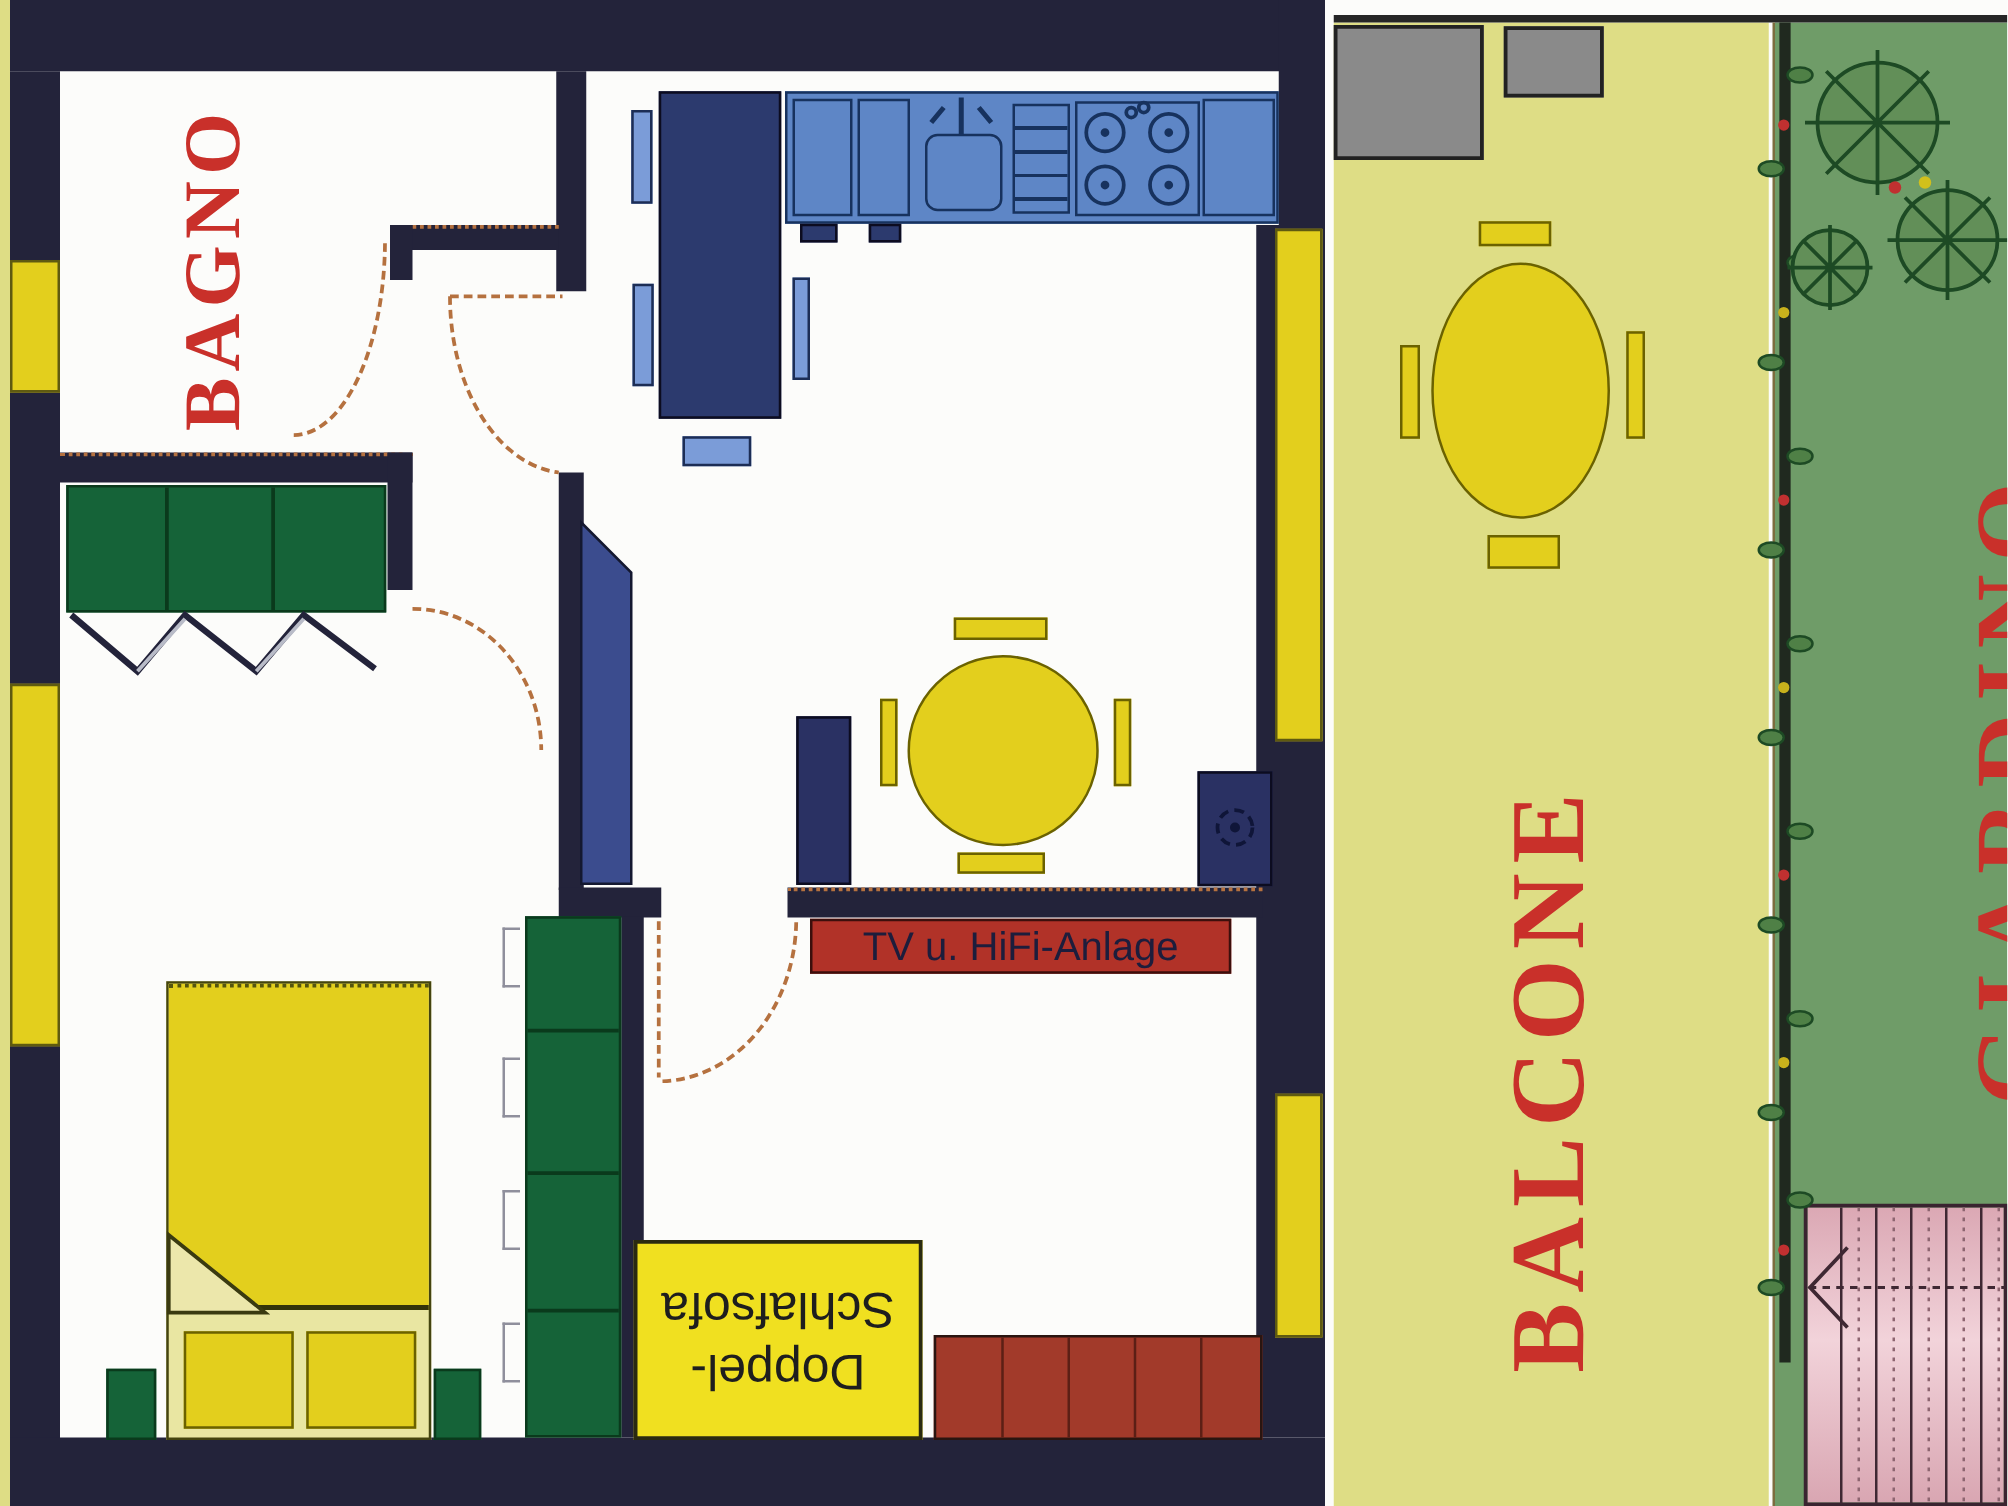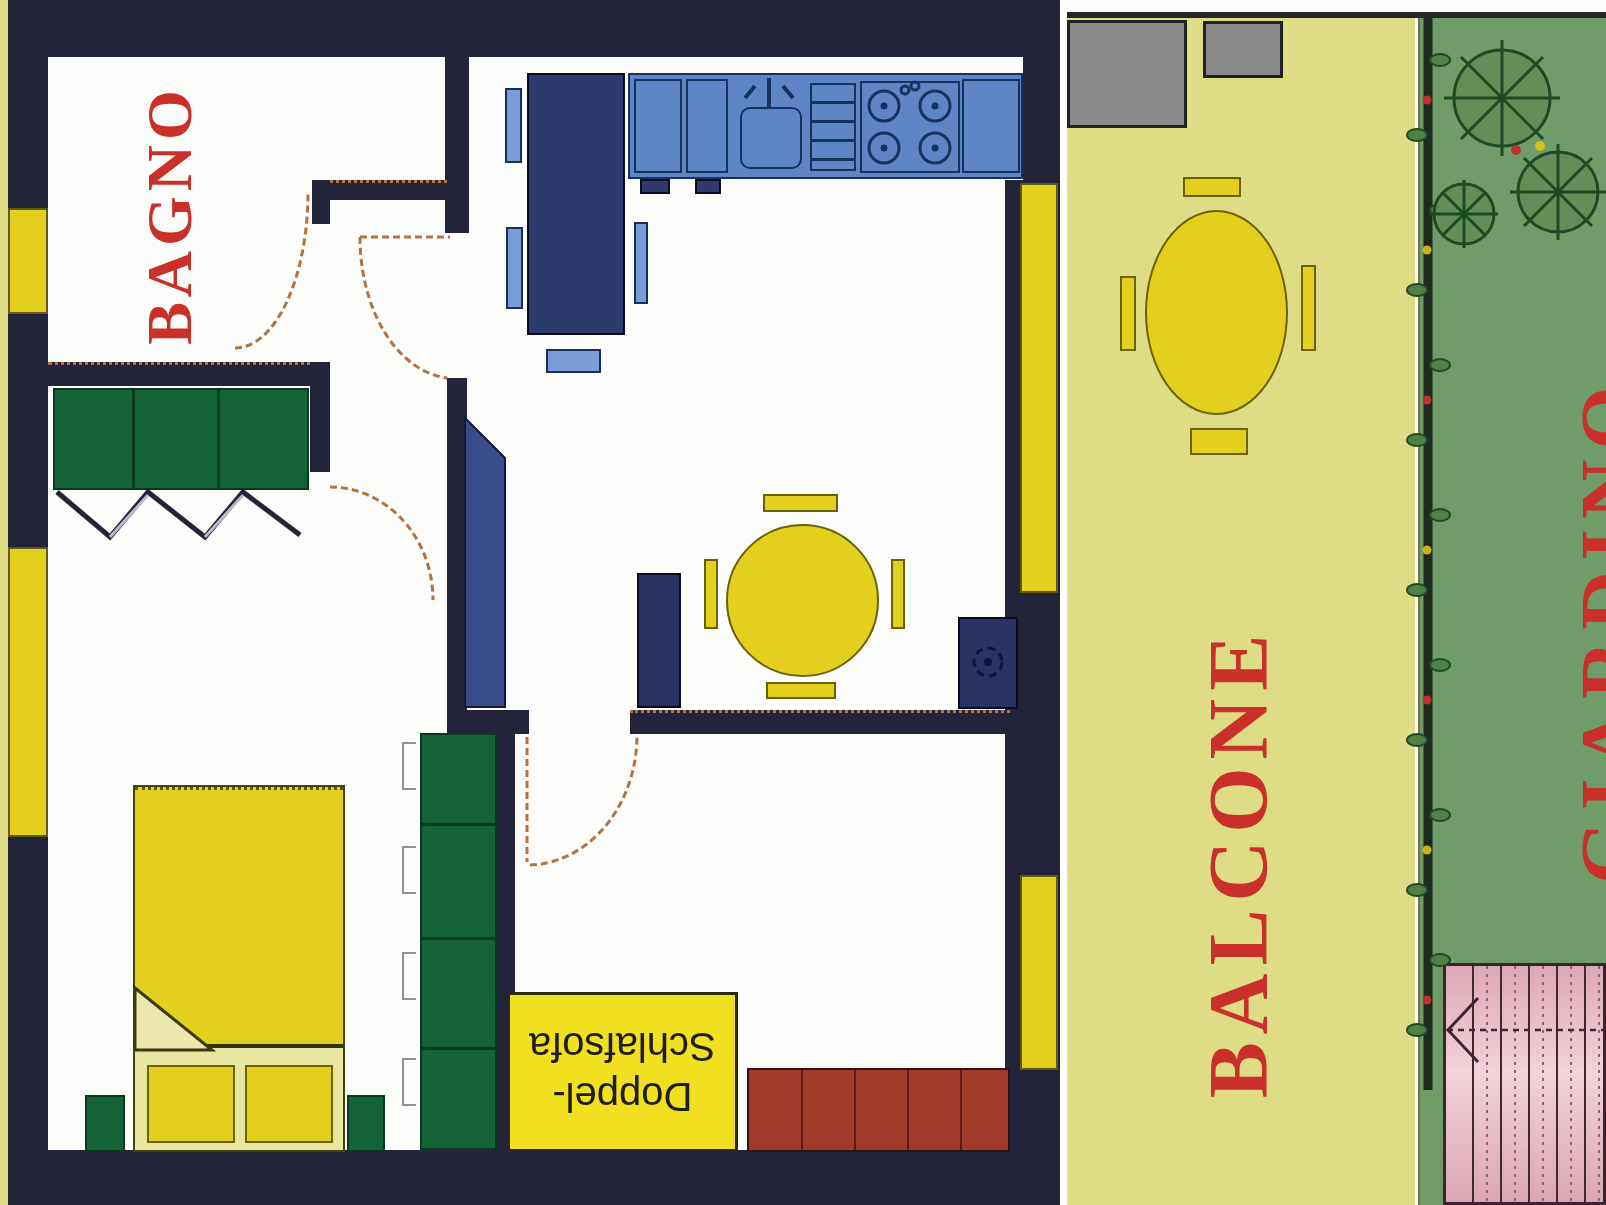--- a/index.html
+++ b/index.html
@@ -75,20 +75,24 @@
   <div class="abs chair" style="left:546px;top:349px;width:55px;height:24px;"></div>
 
   <div class="abs yellow" style="left:726px;top:524px;width:153px;height:153px;border-radius:50%;"></div>
   <div class="abs yellow" style="left:763px;top:494px;width:75px;height:18px;"></div>
   <div class="abs yellow" style="left:704px;top:559px;width:14px;height:70px;"></div>
   <div class="abs yellow" style="left:891px;top:559px;width:14px;height:70px;"></div>
   <div class="abs yellow" style="left:766px;top:682px;width:70px;height:17px;"></div>
   <div class="abs" style="left:637px;top:573px;width:44px;height:135px;background:#2a3163;border:2px solid #0c0c20;"></div>
   <div class="abs" style="left:958px;top:617px;width:60px;height:92px;background:#2a3163;border:2px solid #0c0c20;"></div>
 
+  <div class="abs" style="left:648px;top:735px;width:337px;height:44px;background:var(--tv-red);border:2px solid #3c0f0c;
+              display:flex;align-items:center;justify-content:center;">
+    <span style="font-size:32px;color:#1d1d3c;">TV u. HiFi-Anlage</span>
+  </div>
 
   <div class="abs greenf" style="left:53px;top:388px;width:256px;height:102px;">
     <div class="seg-v" style="left:77px;"></div>
     <div class="seg-v" style="left:162px;"></div>
   </div>
 
   <div class="abs" style="left:133px;top:785px;width:212px;height:367px;background:#e9e6a2;border:2px solid #44440f;">
     <div class="abs" style="left:0;top:0;width:208px;height:261px;background:var(--furniture-yellow);
                 border-top:3px dotted #55550f;border-bottom:4px solid #33330a;"></div>
     <div class="abs yellow" style="left:12px;top:278px;width:88px;height:78px;"></div>

